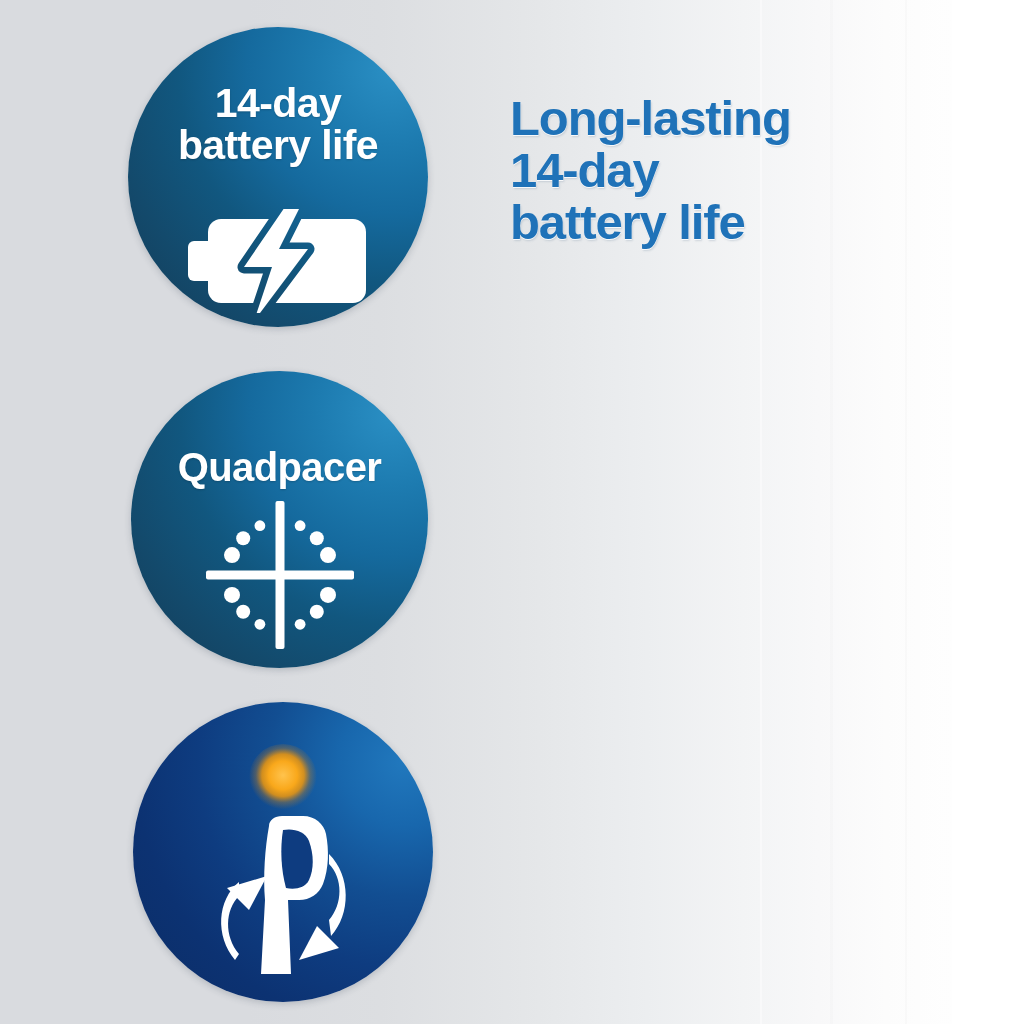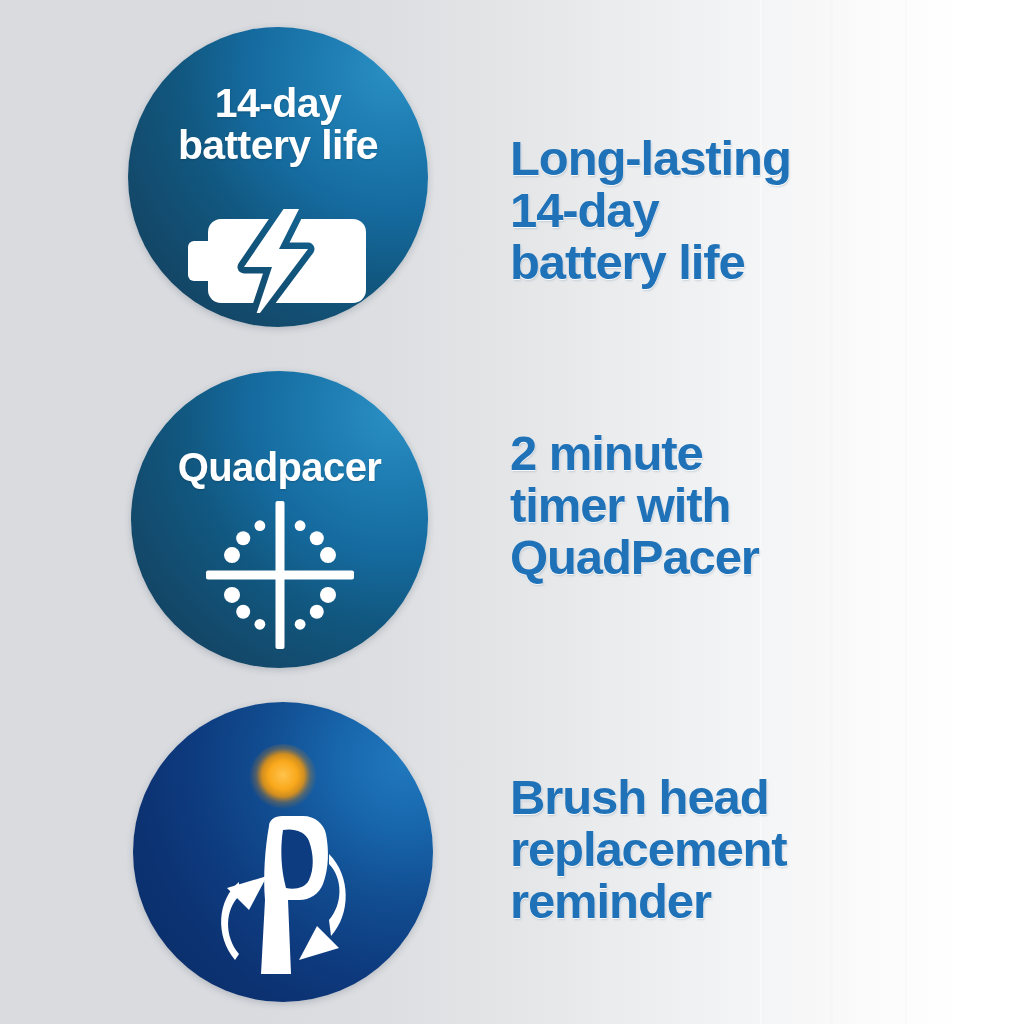--- a/index.html
+++ b/index.html
@@ -106,21 +106,21 @@
     left: 510px;
     color: #1f72b8;
     font-weight: 700;
     font-size: 49px;
     line-height: 1.06;
     letter-spacing: -1.1px;
     white-space: pre-line;
     text-shadow: 0 1px 0 rgba(255,255,255,0.85),
                  1px 2px 2px rgba(120,140,160,0.28);
   }
-  #headline-1 { top: 93px; margin-top: 40px; }
+  #headline-1 { top: 93px; }
   #headline-2 { top: 428px; }
   #headline-3 { top: 772px; }
 </style>
 </head>
 <body>
 
 <div id="poster">
 
   <div class="band band-a"></div>
   <div class="band band-b"></div>
@@ -178,23 +178,20 @@
           <circle cx="39.2" cy="112.8" r="7.0"></circle>
           <circle cx="28.0" cy="95.9" r="8.0"></circle>
           <circle cx="28.0" cy="56.1" r="8.0"></circle>
           <circle cx="39.2" cy="39.2" r="7.0"></circle>
           <circle cx="55.9" cy="26.7" r="5.4"></circle>
         </g>
       </svg>
     </div>
   </div>
 
-  <div class="headline" id="headline-2">2 minute
-timer with
-QuadPacer</div>
 
   <div class="badge badge-navy" id="badge-3">
 
     <div class="badge-label" id="badge-3-label"></div>
 
     <div class="icon-wrap" style="top: 40px;">
       <svg width="120" height="76" viewBox="0 0 120 76" aria-hidden="true">
         <defs>
           <radialGradient id="glow" cx="50%" cy="46%" r="50%">
             <stop offset="0%" stop-color="#ffc34d"></stop>
@@ -239,17 +236,14 @@
           <path d="M146 40
                    C168 62 168 100 148 122
                    L146 106
                    C160 90 160 64 146 50 Z"></path>
           <path d="M156 134 L116 146 L134 112 Z"></path>
         </g>
       </svg>
     </div>
   </div>
 
-  <div class="headline" id="headline-3">Brush head
-replacement
-reminder</div>
 
 </div>
 
 </body></html>

